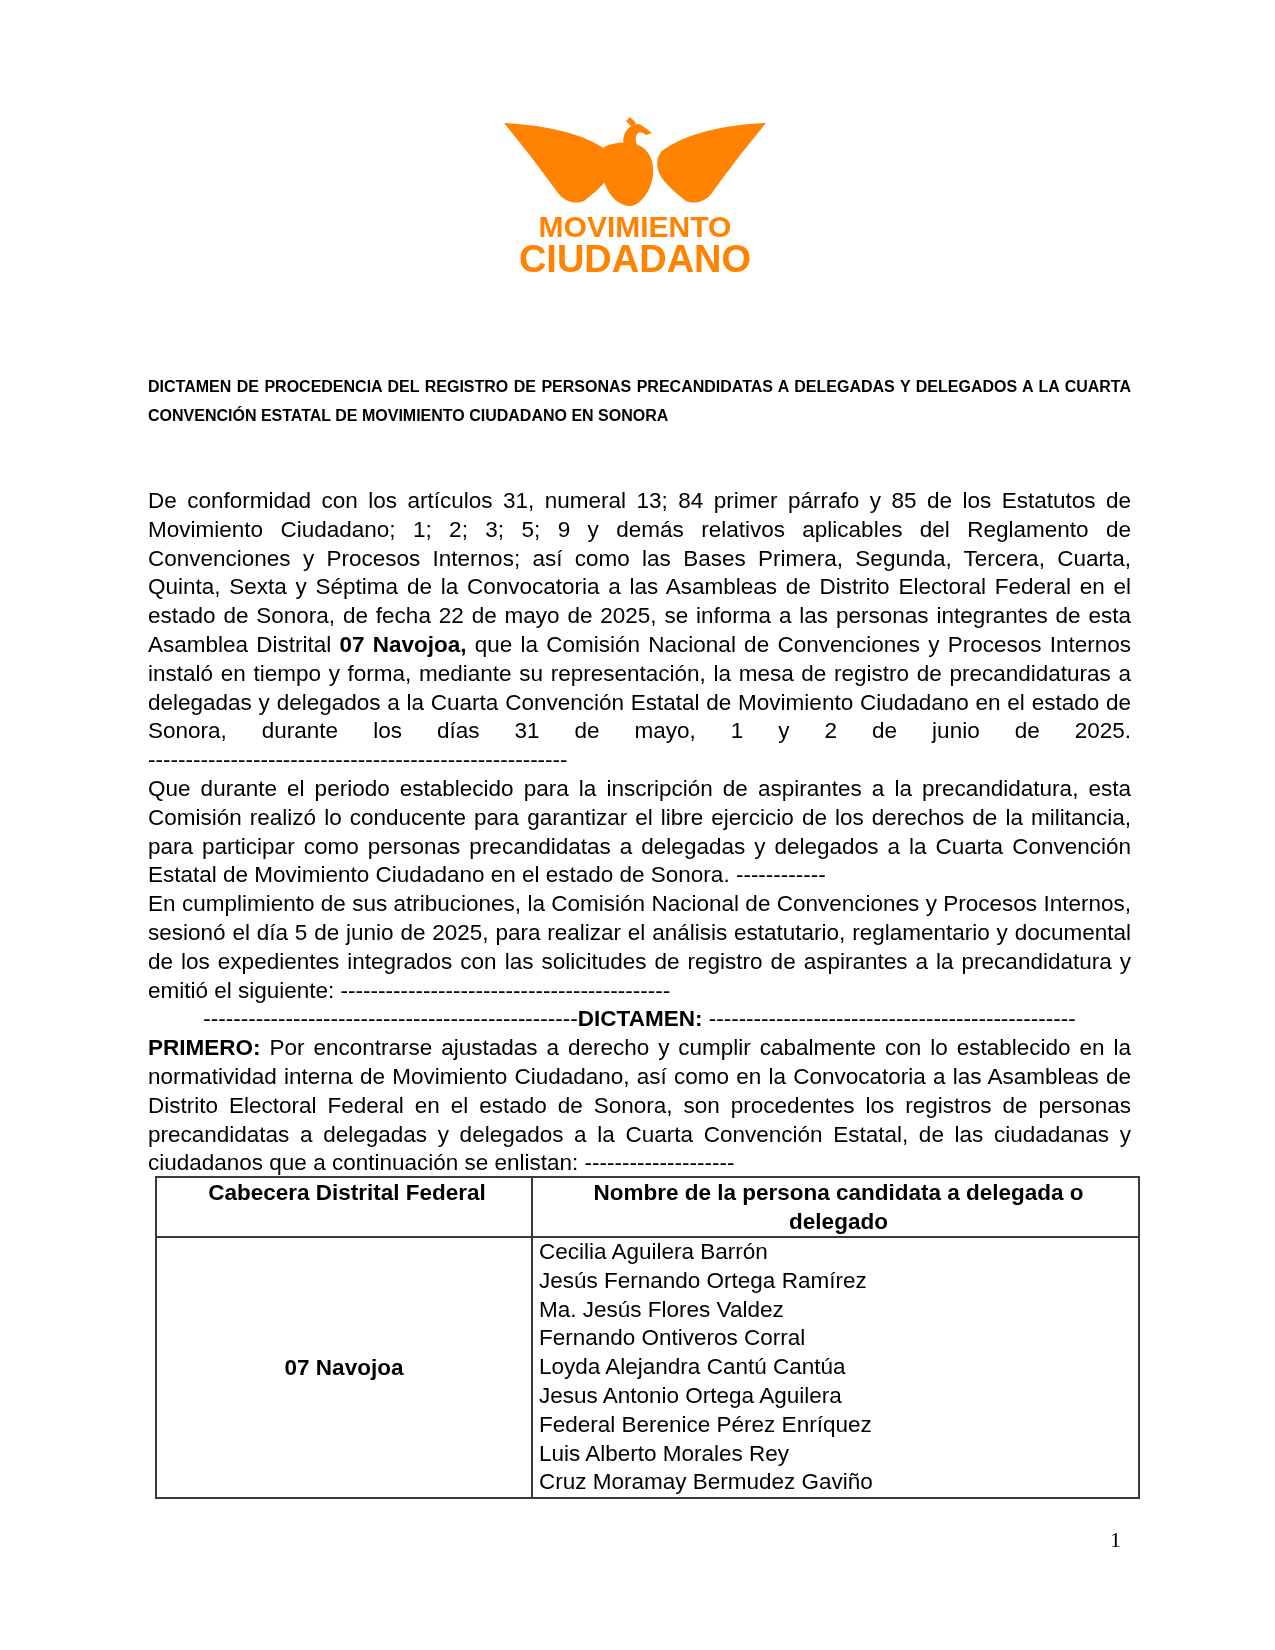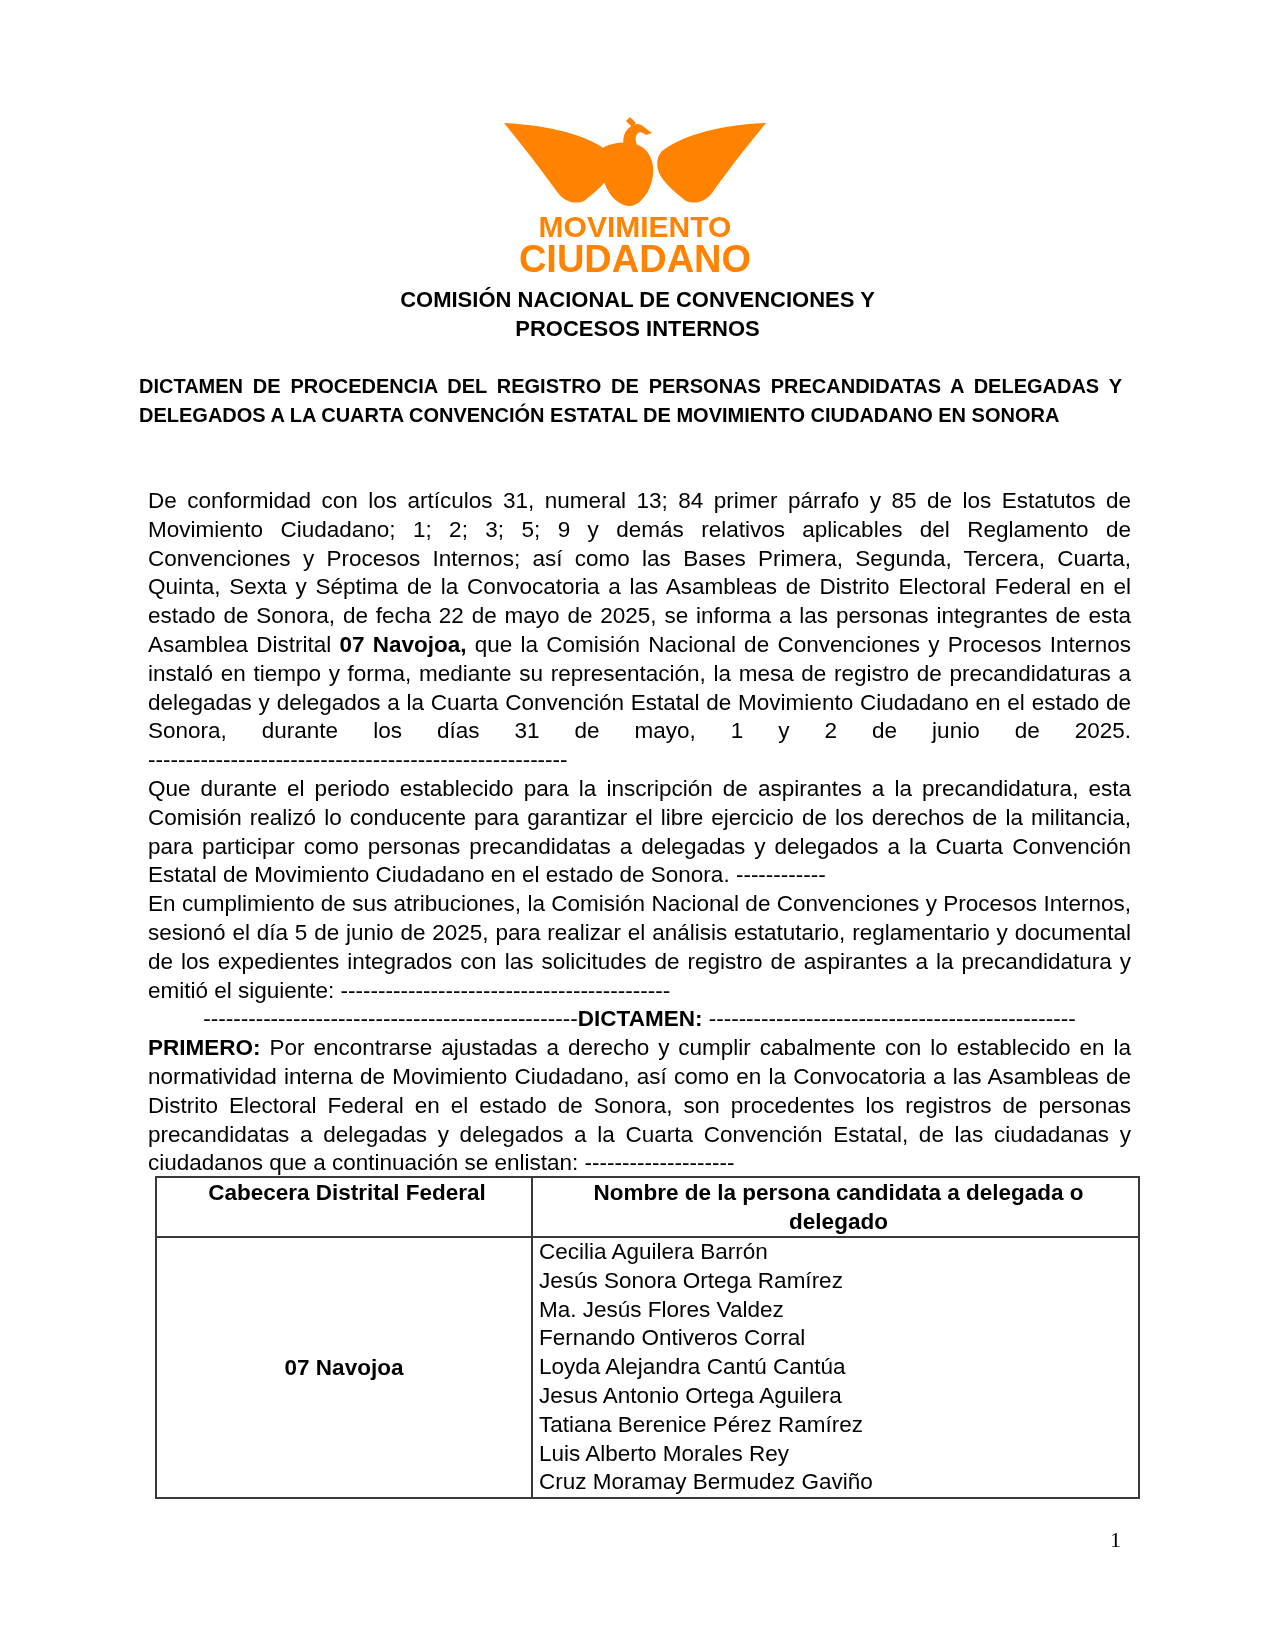--- a/index.html
+++ b/index.html
@@ -5,22 +5,22 @@
   html, body { margin: 0; padding: 0; background: #ffffff; }
   body { width: 1275px; height: 1650px; position: relative; overflow: hidden; color: #000; }
   .page { position: absolute; left: 0; top: 0; width: 1275px; height: 1650px; margin-top: 9px; }
 
   .logo { position: absolute; left: 504px; top: 108px; width: 262px; height: 160px; }
   .logo svg { width: 100%; height: 100%; display: block; }
 
   .commission { position: absolute; left: 0; width: 1275px; top: 276px; text-align: center;
     font-family: "Liberation Sans", sans-serif; font-weight: bold; font-size: 22px; line-height: 29px; }
 
-  .doc-title { position: absolute; left: 139px; width: 983px; top: 363px;
-    font-family: "Liberation Sans", sans-serif; font-weight: bold; font-size: 20px; line-height: 29px;
+  .doc-title { position: absolute; left: 148px; width: 983px; top: 363px;
+    font-family: "Liberation Sans", sans-serif; font-weight: bold; font-size: 16px; line-height: 29px;
     text-align: justify; text-align-last: left; }
 
   .body-text { position: absolute; left: 148px; width: 983px; top: 478px;
     font-family: "Liberation Sans", sans-serif; font-size: 22.5px; line-height: 28.8px; text-align: justify; }
   .body-text p { margin: 0; }
   .body-text b { font-weight: bold; }
   .dash-line { display: block; white-space: nowrap; overflow: hidden; text-align: center; }
   .dash-fill { white-space: nowrap; }
 
   .results-table { position: absolute; left: 155px; top: 1167px; width: 985px; border-collapse: collapse;
@@ -49,24 +49,20 @@
         <path d="M100 30 C112 24 128 24 138 30 C150 38 152 56 146 70 C140 84 130 92 120 88 C108 84 100 70 98 56 C96 46 96 36 100 30 Z"></path>
 
         <path d="M120 30 C118 22 120 14 126 10 C130 6 136 6 140 10 L148 16 L142 18 C140 16 136 14 134 16 C130 20 132 26 134 30 Z"></path>
         <path d="M126 0 L132 6 L128 10 L122 4 Z"></path>
       </g>
       <text id="logo-line1" x="131" y="120" text-anchor="middle" font-family="Liberation Sans, sans-serif" font-weight="bold" font-size="30" fill="#FF8300">MOVIMIENTO</text>
       <text id="logo-line2" x="131" y="155" text-anchor="middle" font-family="Liberation Sans, sans-serif" font-weight="bold" font-size="38" fill="#FF8300">CIUDADANO</text>
     </svg>
   </div>
 
-  <div class="commission">
-    <div>COMISIÓN NACIONAL DE CONVENCIONES Y</div>
-    <div>PROCESOS INTERNOS</div>
-  </div>
 
   <div class="doc-title">DICTAMEN DE PROCEDENCIA DEL REGISTRO DE PERSONAS PRECANDIDATAS A DELEGADAS Y DELEGADOS A LA CUARTA CONVENCIÓN ESTATAL DE MOVIMIENTO CIUDADANO EN SONORA</div>
 
   <div class="body-text">
     <p><span>De conformidad con los artículos 31, numeral 13; 84 primer párrafo y 85 de los Estatutos de Movimiento Ciudadano; 1; 2; 3; 5; 9 y demás relativos aplicables del Reglamento de Convenciones y Procesos Internos; así como las Bases Primera, Segunda, Tercera, Cuarta, Quinta, Sexta y Séptima de la Convocatoria a las Asambleas de Distrito Electoral Federal en el estado de Sonora, de fecha 22 de mayo de 2025, se informa a las personas integrantes de esta Asamblea Distrital </span><b>07 Navojoa,</b><span> que la Comisión Nacional de Convenciones y Procesos Internos instaló en tiempo y forma, mediante su representación, la mesa de registro de precandidaturas a delegadas y delegados a la Cuarta Convención Estatal de Movimiento Ciudadano en el estado de Sonora, durante los días 31 de mayo, 1 y 2 de junio de 2025. </span><span class="dash-fill">--------------------------------------------------------</span></p>
     <p><span>Que durante el periodo establecido para la inscripción de aspirantes a la precandidatura, esta Comisión realizó lo conducente para garantizar el libre ejercicio de los derechos de la militancia, para participar como personas precandidatas a delegadas y delegados a la Cuarta Convención Estatal de Movimiento Ciudadano en el estado de Sonora. </span><span class="dash-fill">------------</span></p>
     <p><span>En cumplimiento de sus atribuciones, la Comisión Nacional de Convenciones y Procesos Internos, sesionó el día 5 de junio de 2025, para realizar el análisis estatutario, reglamentario y documental de los expedientes integrados con las solicitudes de registro de aspirantes a la precandidatura y emitió el siguiente: </span><span class="dash-fill">--------------------------------------------</span></p>
     <p class="dash-line"><span>--------------------------------------------------</span><b>DICTAMEN:</b><span> -------------------------------------------------</span></p>
     <p><b>PRIMERO:</b><span> Por encontrarse ajustadas a derecho y cumplir cabalmente con lo establecido en la normatividad interna de Movimiento Ciudadano, así como en la Convocatoria a las Asambleas de Distrito Electoral Federal en el estado de Sonora, son procedentes los registros de personas precandidatas a delegadas y delegados a la Cuarta Convención Estatal, de las ciudadanas y ciudadanos que a continuación se enlistan: </span><span class="dash-fill">--------------------</span></p>
   </div>
@@ -76,26 +72,26 @@
       <tr>
         <th>Cabecera Distrital Federal</th>
         <th>Nombre de la persona candidata a delegada o delegado</th>
       </tr>
     </thead>
     <tbody>
       <tr>
         <td class="district">07 Navojoa</td>
         <td class="names">
           <span class="name-line">Cecilia Aguilera Barrón</span>
-          <span class="name-line">Jesús Sonora Ortega Ramírez</span>
+          <span class="name-line">Jesús Fernando Ortega Ramírez</span>
           <span class="name-line">Ma. Jesús Flores Valdez</span>
           <span class="name-line">Fernando Ontiveros Corral</span>
           <span class="name-line">Loyda Alejandra Cantú Cantúa</span>
           <span class="name-line">Jesus Antonio Ortega Aguilera</span>
-          <span class="name-line">Tatiana Berenice Pérez Ramírez</span>
+          <span class="name-line">Federal Berenice Pérez Enríquez</span>
           <span class="name-line">Luis Alberto Morales Rey</span>
           <span class="name-line">Cruz Moramay Bermudez Gaviño</span>
         </td>
       </tr>
     </tbody>
   </table>
 
   <div class="page-number">1</div>
 </div>
 

